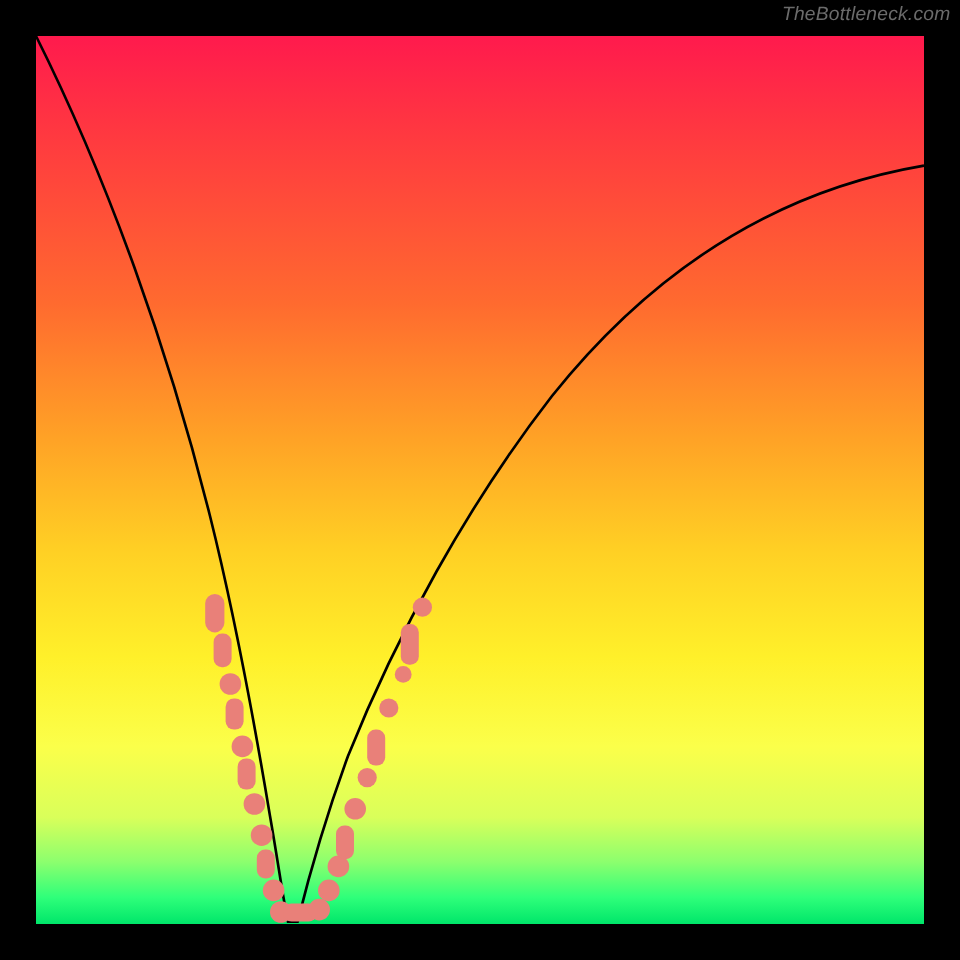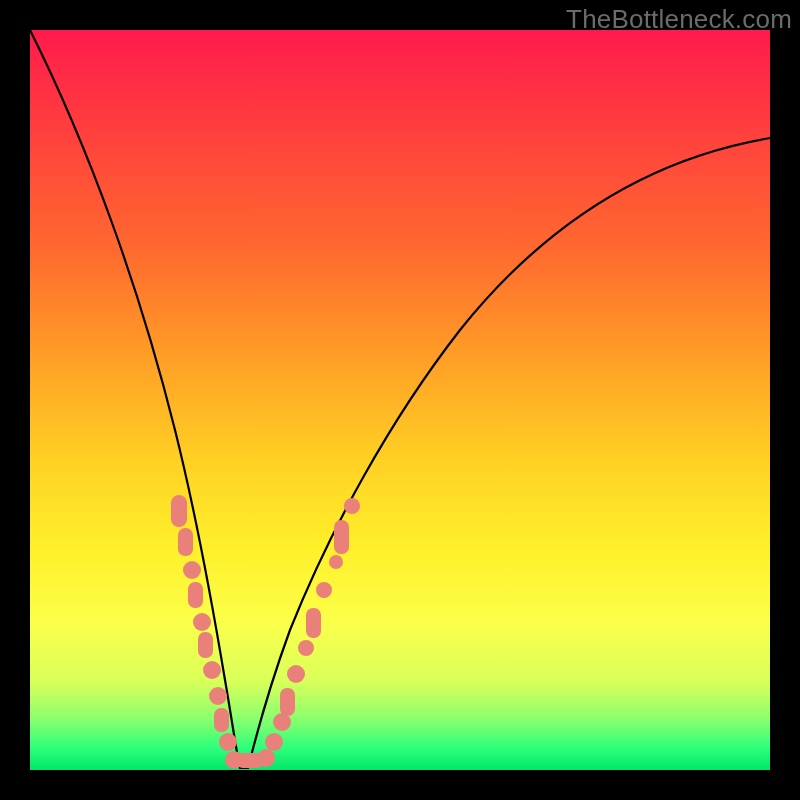--- a/index.html
+++ b/index.html
@@ -36,24 +36,25 @@
       #8cff6e 93%,
       #2fff7a 97%,
       #00e66a 100%
     );
   }
   .watermark {
     position: absolute;
     top: 4px;
     right: 8px;
     color: #6b6b6b;
-    font-size: 26px;
+    font-size: 16px;
     font-weight: 500;
     letter-spacing: 0.2px;
     user-select: none;
+    font-style: italic;
   }
   svg.curve {
     position: absolute;
     inset: 0;
     width: 740px;
     height: 740px;
     overflow: visible;
   }
   .curve-path {
     fill: none;

